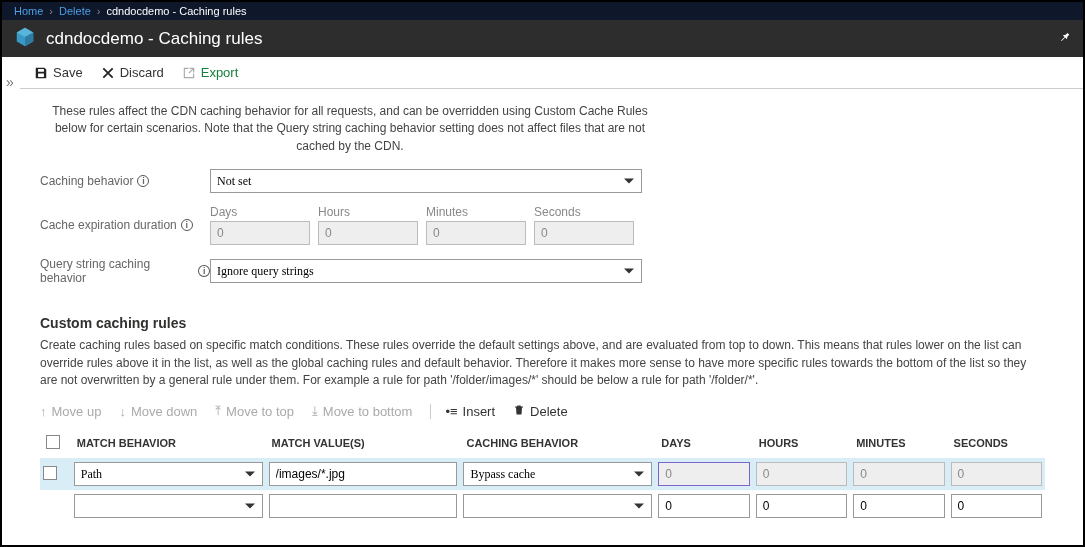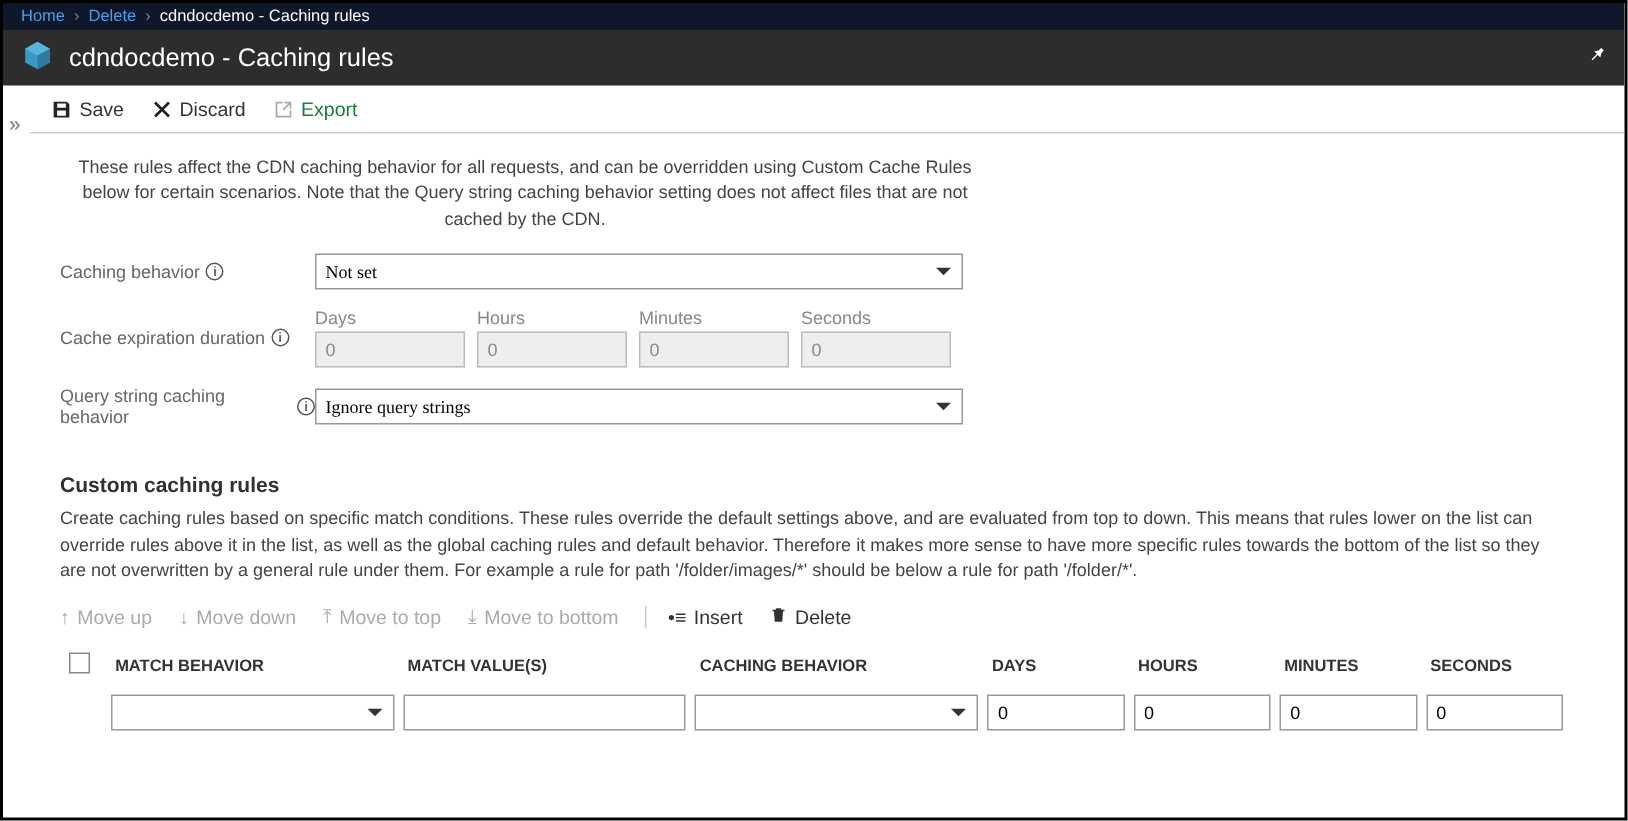--- a/index.html
+++ b/index.html
@@ -206,20 +206,34 @@
         <th class="col-cond">MATCH BEHAVIOR</th>
         <th class="col-val">MATCH VALUE(S)</th>
         <th class="col-behav">CACHING BEHAVIOR</th>
         <th class="col-num">DAYS</th>
         <th class="col-num">HOURS</th>
         <th class="col-num">MINUTES</th>
         <th class="col-num">SECONDS</th>
       </tr>
     </thead>
     <tbody>
+      <tr class="row-selected">
+        <td><span class="chk"></span></td>
+        <td>
+            <div class="table-select-wrap"><select class="table-select"><option>Path</option></select></div>
+          </td>
+        <td><input class="table-input" value="/images/*.jpg" style=""></td>
+        <td>
+            <div class="table-select-wrap"><select class="table-select"><option>Bypass cache</option></select></div>
+          </td>
+        <td><input class="table-input disabled highlighted" disabled="" value="0" style=""></td>
+        <td><input class="table-input disabled" disabled="" value="0" style=""></td>
+        <td><input class="table-input disabled" disabled="" value="0" style=""></td>
+        <td><input class="table-input disabled" disabled="" value="0" style=""></td>
+      </tr>
       <tr>
         <td></td>
         <td>
             <div class="table-select-wrap"><select class="table-select"><option></option></select></div>
           </td>
         <td><input class="table-input" value="" style=""></td>
         <td>
             <div class="table-select-wrap"><select class="table-select"><option></option></select></div>
           </td>
         <td><input class="table-input" value="0" style=""></td>

